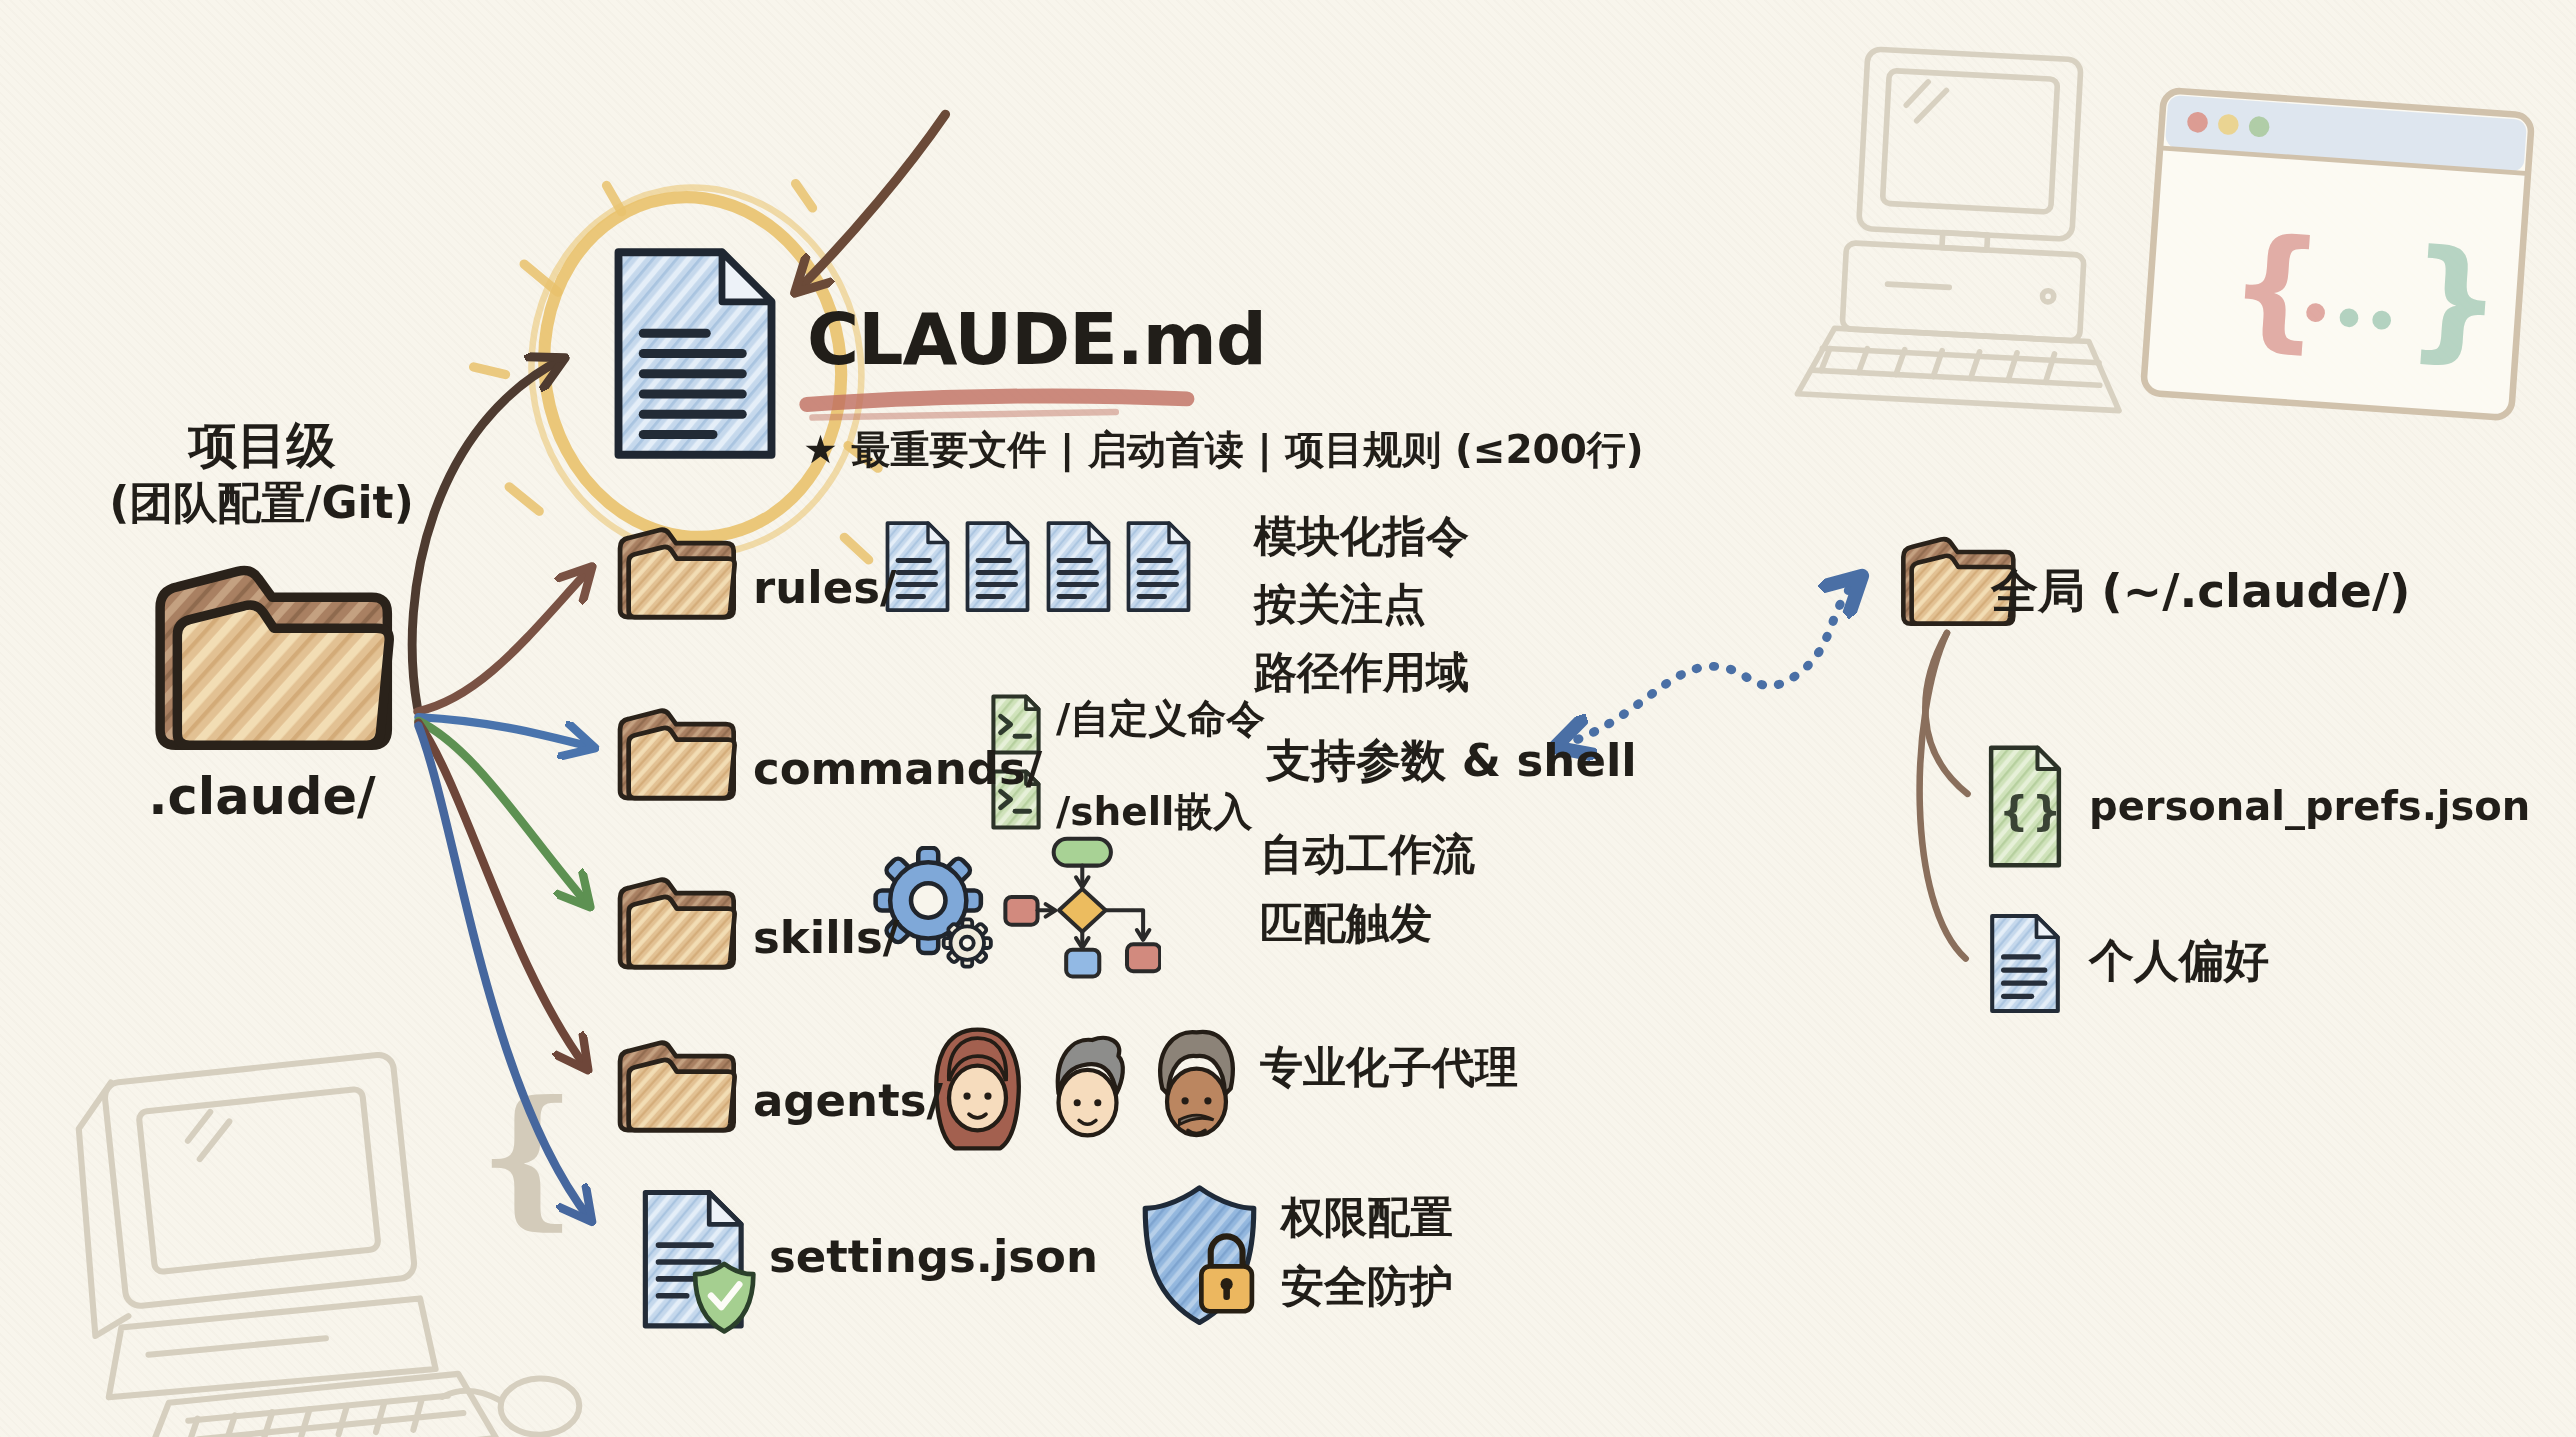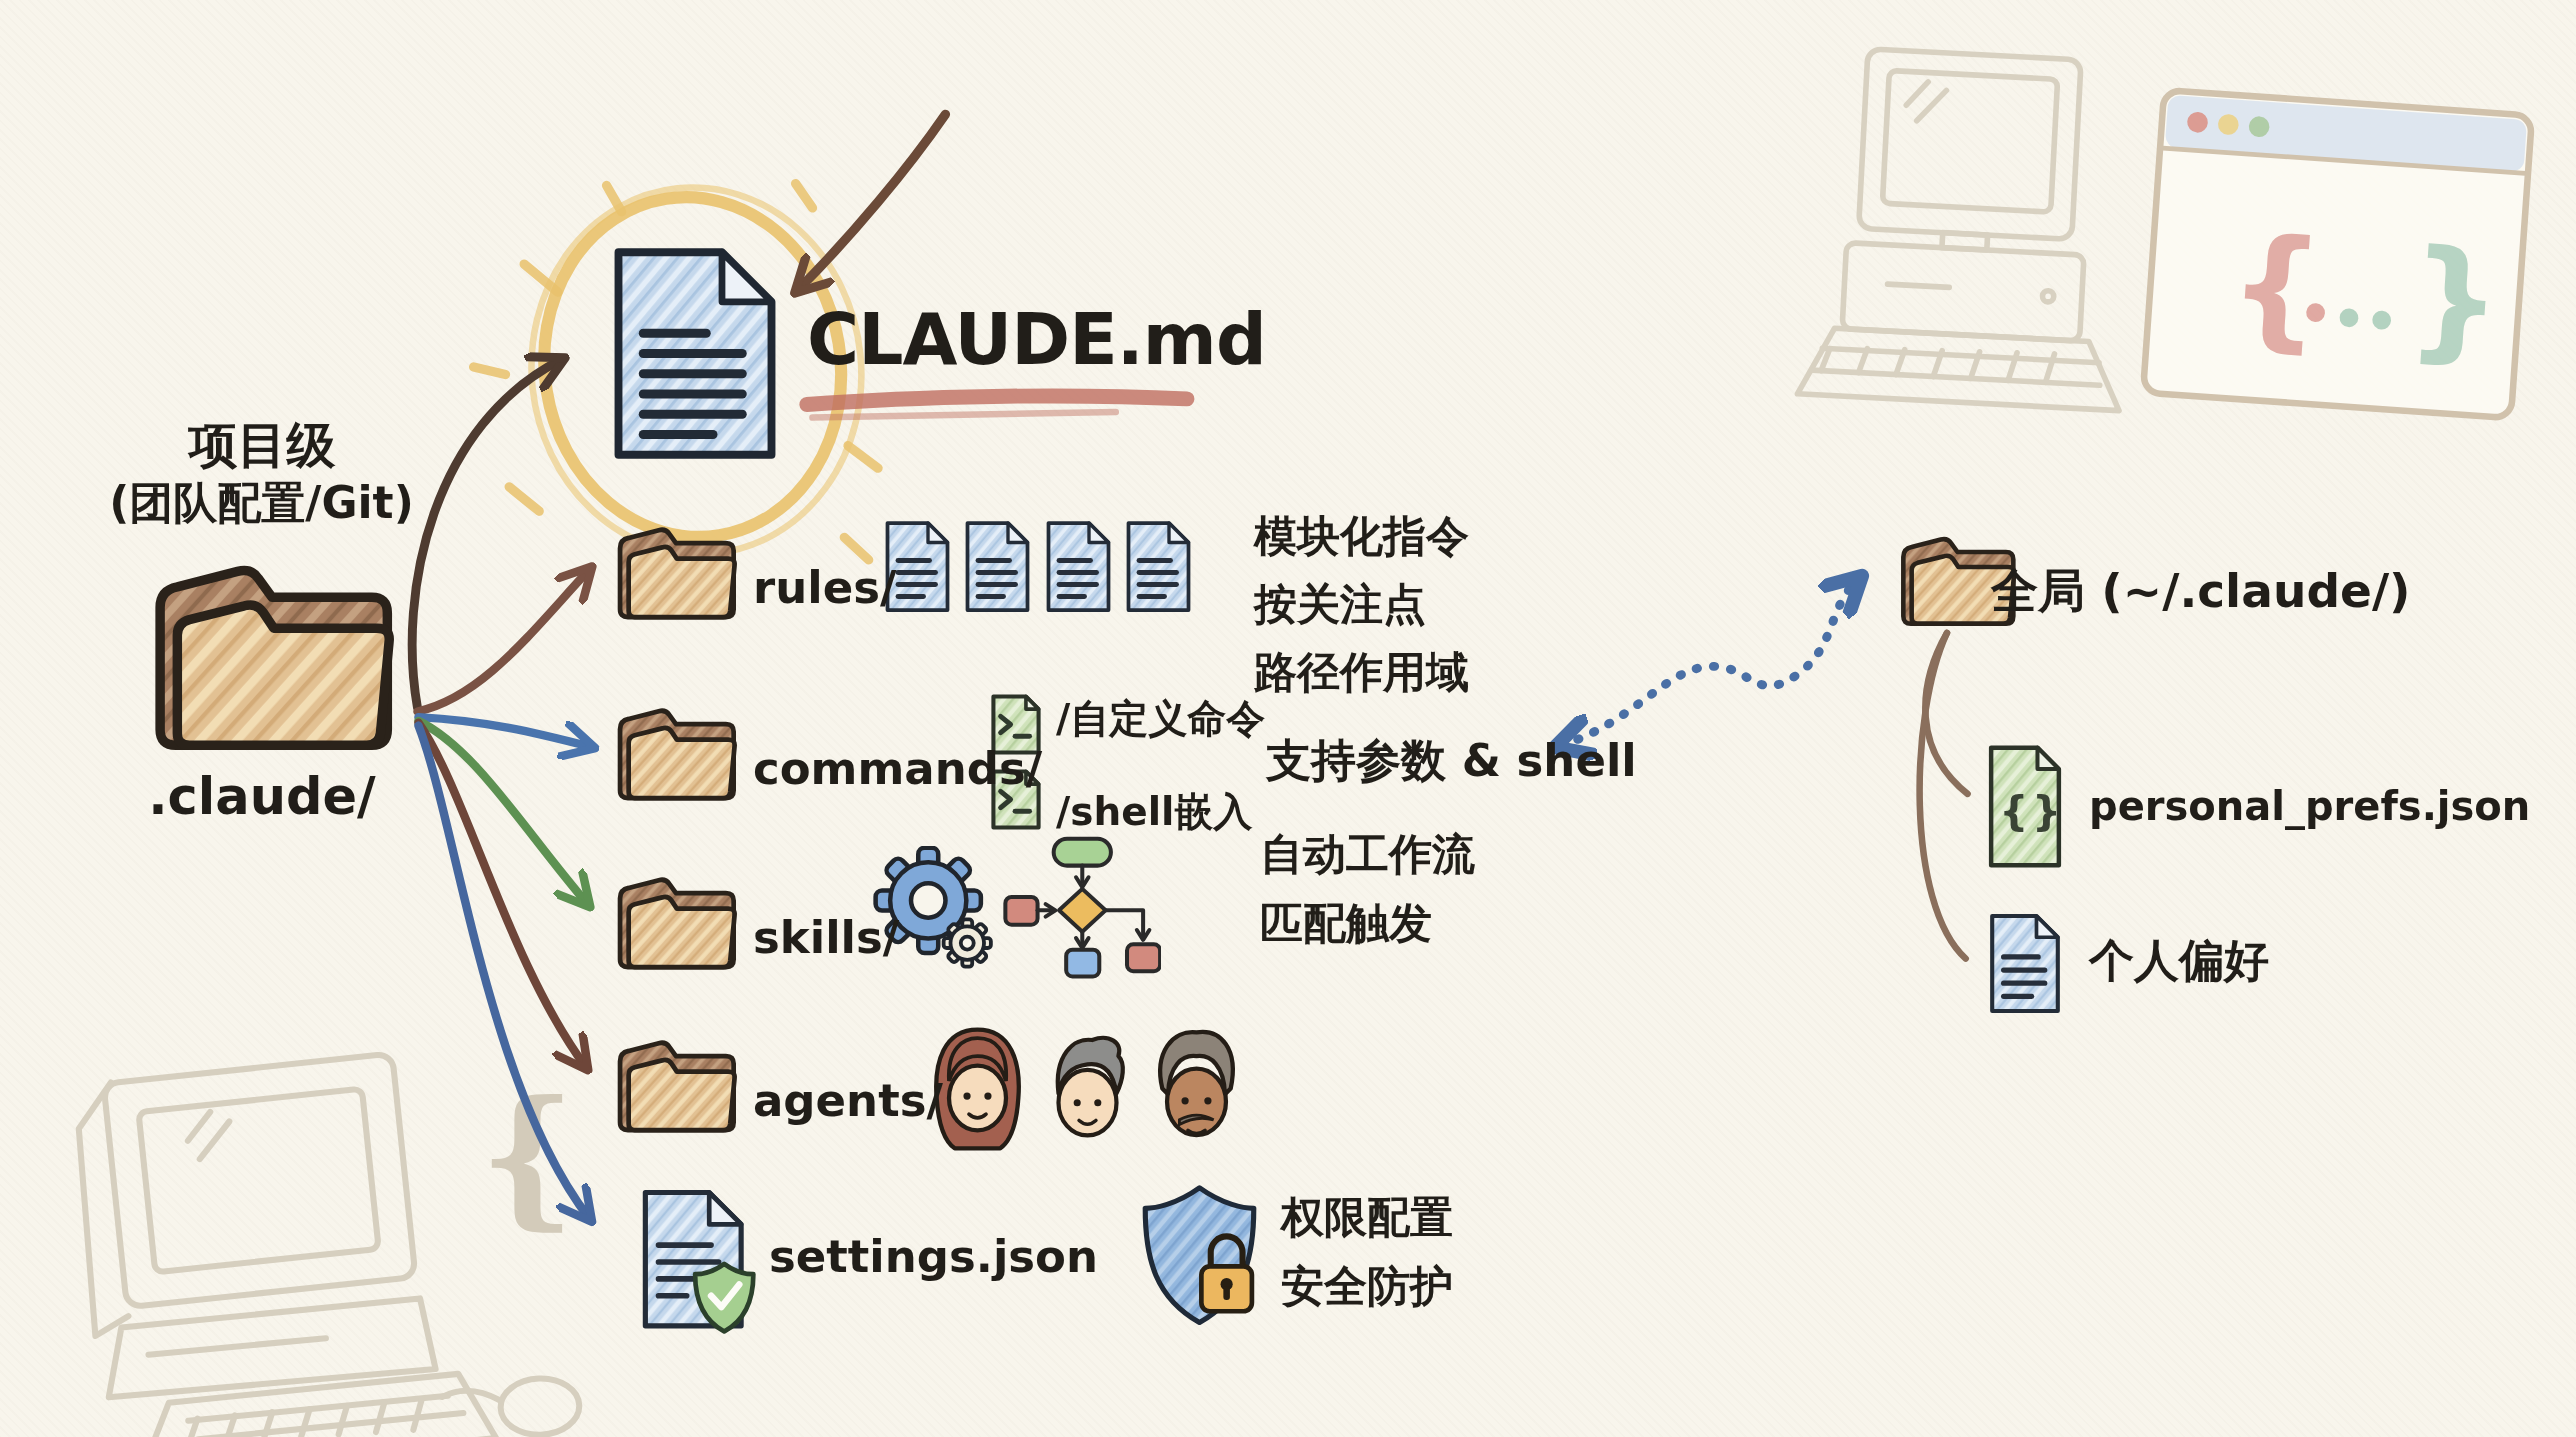--- a/index.html
+++ b/index.html
@@ -203,20 +203,21 @@
       <path d="M34,82 h56"></path>
         <path d="M34,100 h88"></path>
         <path d="M34,118 h88"></path>
         <path d="M34,136 h88"></path>
         <path d="M34,154 h88"></path>
         <path d="M34,172 h62"></path>
     </g>
   </svg>
 
   <div class="abs lbl txt" style="left:807px;top:301px;font-size:71px;letter-spacing:-0.9px;">CLAUDE.md</div>
+  <div class="abs lbl txt" style="left:803px;top:429px;font-size:39px;">★ 最重要文件 | 启动首读 | 项目规则 (≤200行)</div>
 
   <div class="abs" style="left:0;top:0;">
     <svg class="abs icon" style="left:608px;top:519px" width="136" height="105" viewBox="0 0 150 122">
         <use href="#sym-folder"></use>
       </svg>
     <div class="abs lbl rowlabel txt" style="left:753px;top:547px;">rules/</div>
     <svg class="abs icon" style="left:880px;top:517px" width="75" height="99" viewBox="0 0 100 132">
         <use href="#sym-doc"></use>
       </svg>
     <svg class="abs icon" style="left:960px;top:517px" width="75" height="99" viewBox="0 0 100 132">
@@ -335,20 +336,21 @@
     <svg class="abs icon" style="left:1144px;top:1022px" width="105" height="133" viewBox="0 0 110 140">
       <path d="M19,70 C10,32 30,8 55,11 C80,7 100,28 91,70 L85,76 C84,46 70,34 55,36 C40,34 26,46 25,76 Z" fill="#8c8378" stroke="#241d16" stroke-width="4.5" stroke-linejoin="round"></path>
       <ellipse cx="55" cy="84" rx="31" ry="35" fill="#bb8660" stroke="#241d16" stroke-width="4.5"></ellipse>
       <circle cx="43" cy="83" r="3.8" fill="#241d16"></circle>
       <circle cx="67" cy="83" r="3.8" fill="#241d16"></circle>
       <path d="M37,103 Q55,93 73,103 Q55,98 37,108 Z" fill="#7c746a" stroke="#241d16" stroke-width="3"></path>
       <path d="M46,114 Q55,121 64,114" fill="none" stroke="#241d16" stroke-width="3.8" stroke-linecap="round"></path>
     </svg>
 
     <div class="abs txt" style="left:1260px;top:1033px;">
+      <div class="note2">专业化子代理</div>
     </div>
   </div>
 
   <div class="abs" style="left:0;top:0;">
     <svg class="abs icon" style="left:635px;top:1185px" width="124" height="154" viewBox="0 0 130 164">
       <path d="M10,8 L78,8 L112,42 L112,150 L10,150 Z" fill="url(#hBlue)" stroke="#232c38" stroke-width="5.5" stroke-linejoin="round"></path>
       <path d="M78,8 L78,42 L112,42 Z" fill="#edf2f8" stroke="#232c38" stroke-width="5" stroke-linejoin="round"></path>
       <g stroke="#272f3b" stroke-width="6" stroke-linecap="round">
         <path d="M24,64 h56"></path>
           <path d="M24,82 h64"></path>

